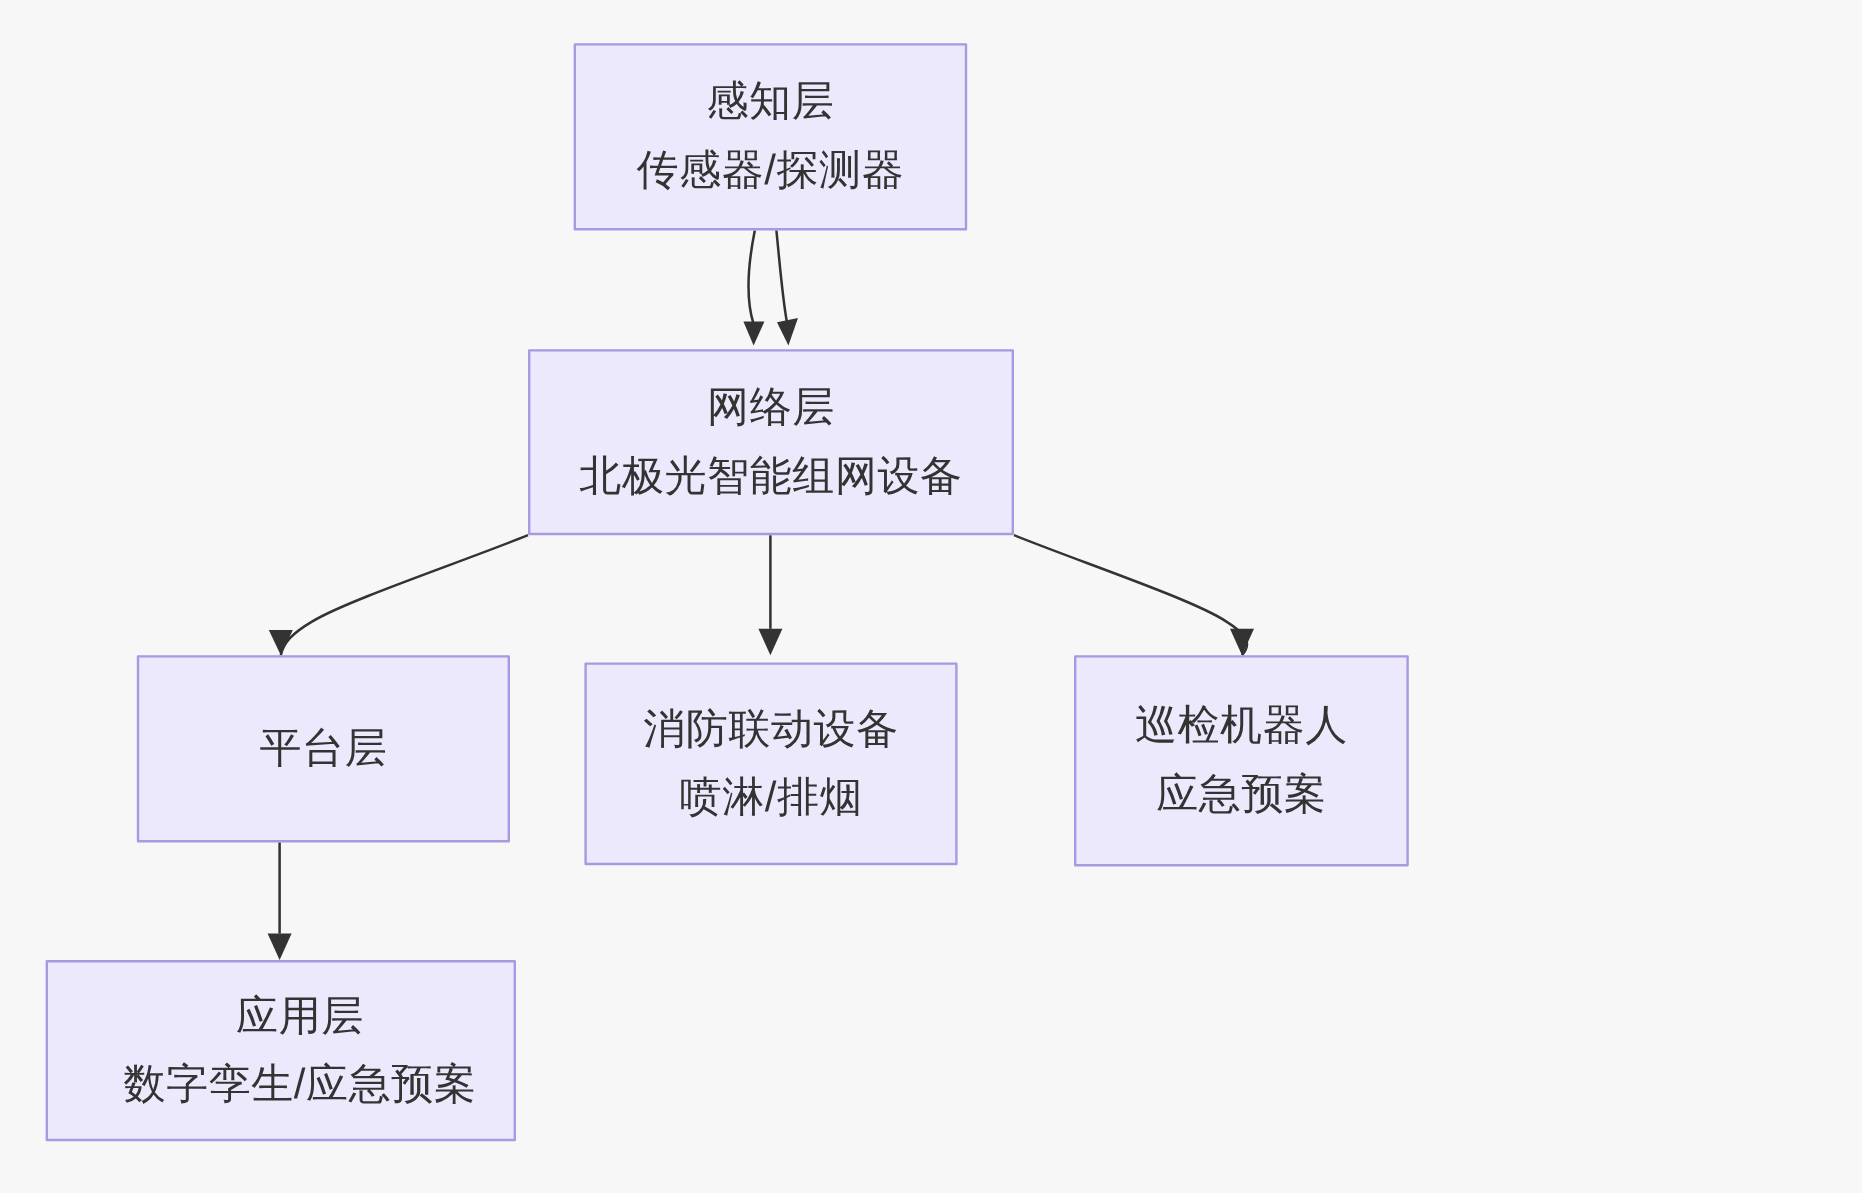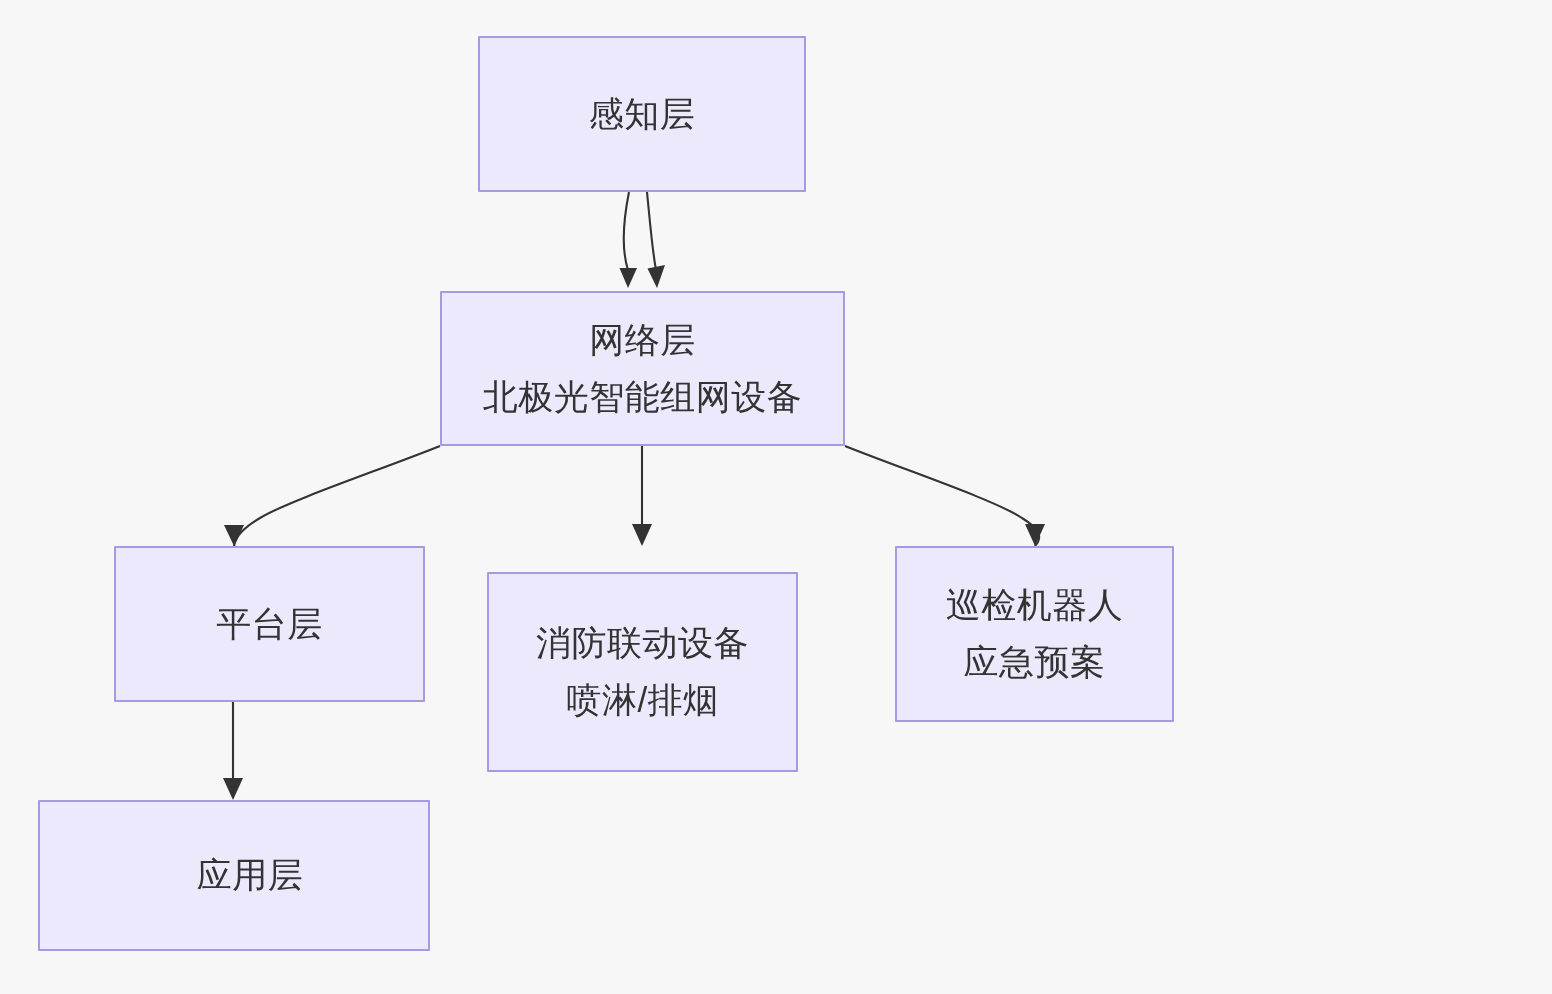--- a/index.html
+++ b/index.html
@@ -92,38 +92,40 @@
     </g>
 
     <g>
       <path class="edge-path" d="M 233,702 L 233,778"></path>
       <polygon class="edge-head" points="233,800 223,778 243,778"></polygon>
     </g>
   </svg>
 
   <div class="node" style="left:478px; top:36px; width:328px; height:156px;">
     <span class="line">感知层</span>
+    <span class="line">传感器/探测器</span>
   </div>
 
   <div class="node" style="left:440px; top:291px; width:405px; height:155px;">
     <span class="line">网络层</span>
     <span class="line">北极光智能组网设备</span>
   </div>
 
   <div class="node" style="left:78px; top:546px; width:311px; height:156px;margin-left:36px;">
     <span class="line">平台层</span>
   </div>
 
-  <div class="node" style="left:487px; top:572px; width:311px; height:200px;justify-content:center;">
+  <div class="node" style="left:487px; top:552px; width:311px; height:169px;justify-content:center;">
     <span class="line">消防联动设备</span>
     <span class="line">喷淋/排烟</span>
   </div>
 
   <div class="node" style="left:895px; top:546px; width:279px; height:176px;">
     <span class="line">巡检机器人</span>
     <span class="line">应急预案</span>
   </div>
 
   <div class="node" style="left:38px; top:800px; width:392px; height:151px;padding-left:32px;">
     <span class="line">应用层</span>
+    <span class="line">数字孪生/应急预案</span>
   </div>
 
 </div>
 
 </body></html>

